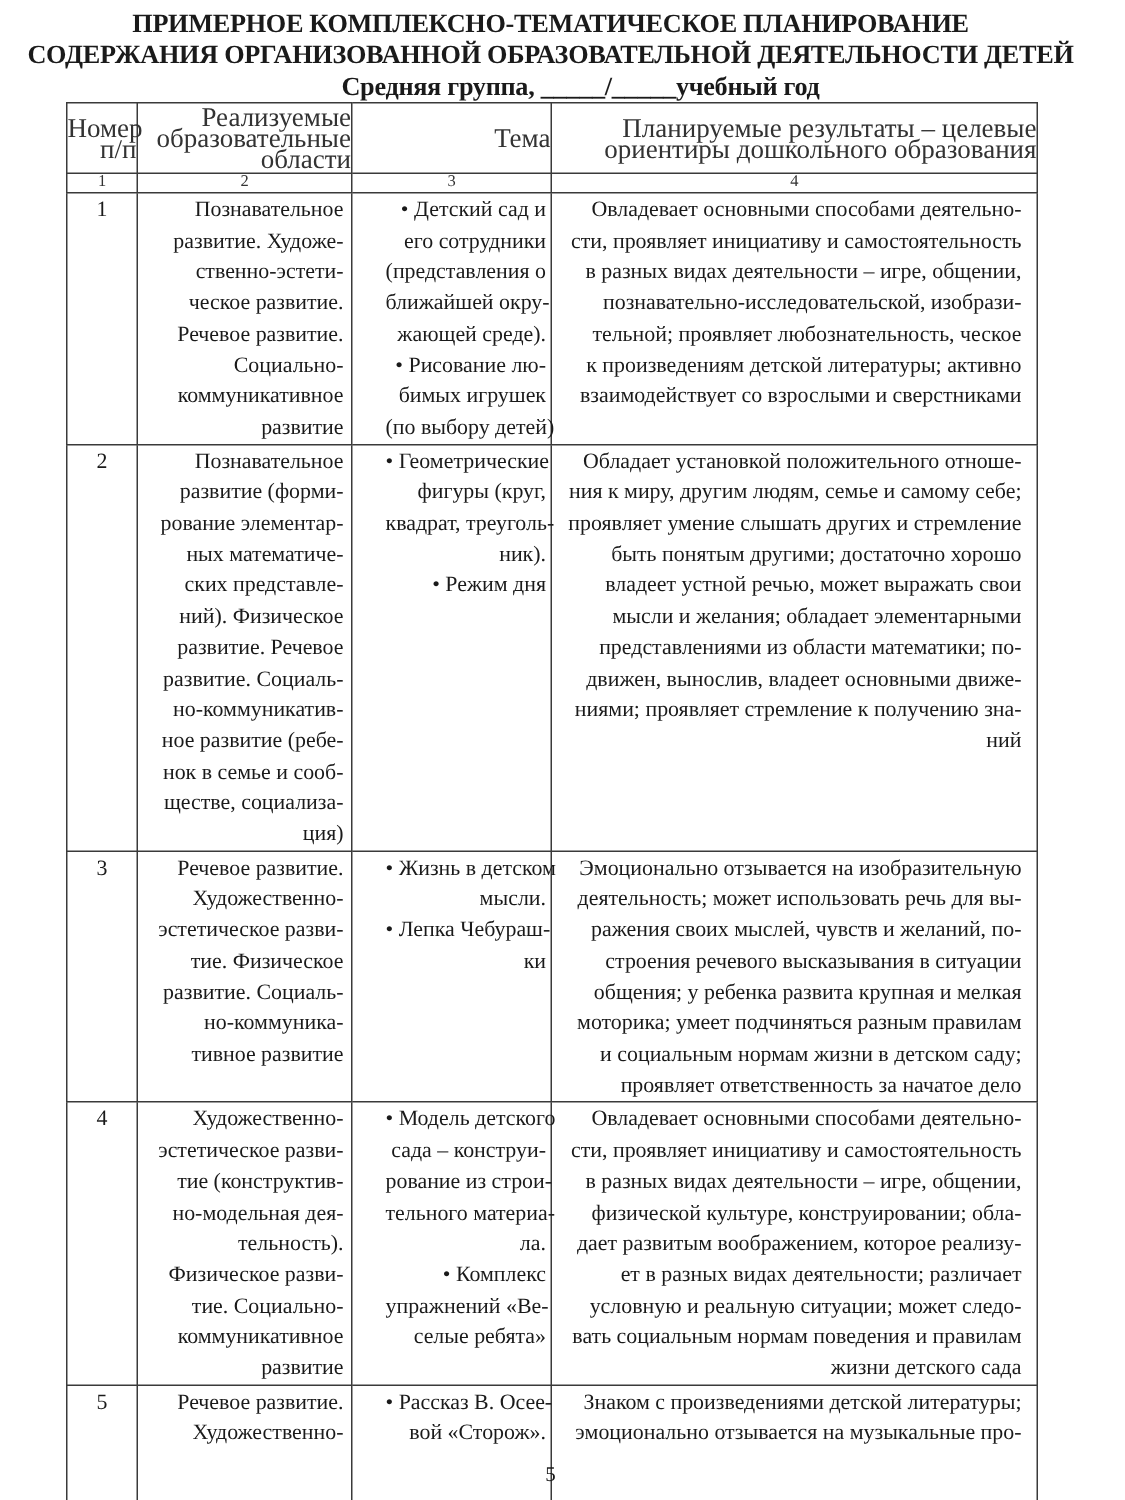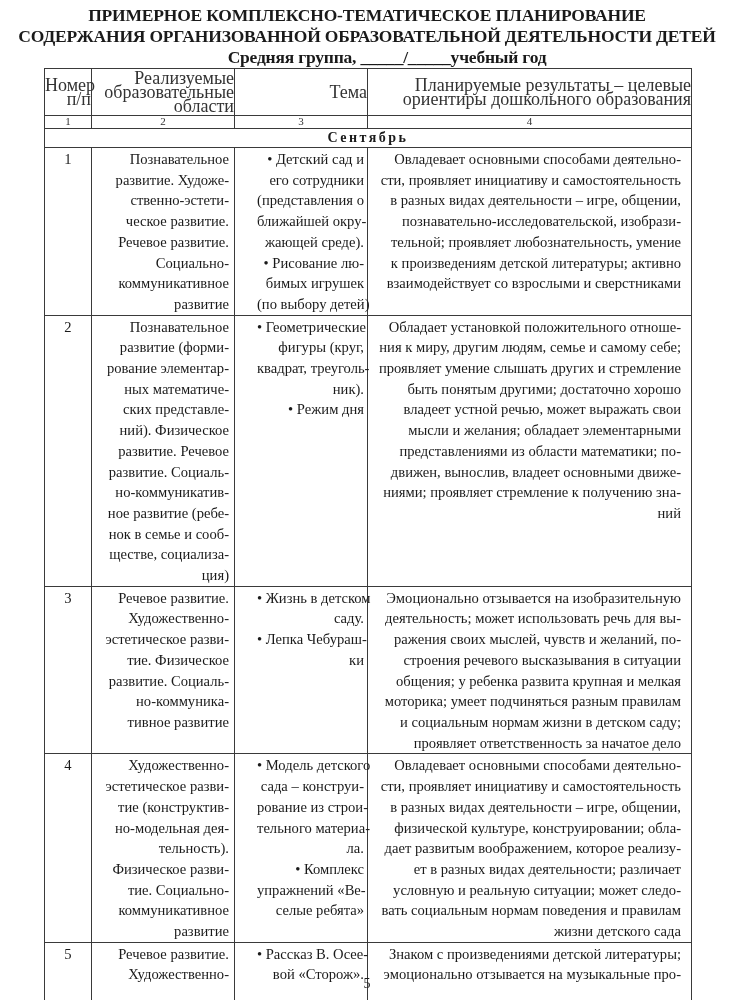--- a/index.html
+++ b/index.html
@@ -69,23 +69,20 @@
           <span class="line">Планируемые результаты – целевые</span>
           <span class="line">ориентиры дошкольного образования</span>
         </th>
   </tr>
   <tr class="nums">
     <td>1</td>
     <td>2</td>
     <td>3</td>
     <td>4</td>
   </tr>
-  <tr class="month">
-    <td colspan="4">Сентябрь</td>
-  </tr>
   <tr class="data r1">
     <td class="num">1</td>
     <td>
           <span class="line">Познавательное</span>
           <span class="line">развитие. Художе-</span>
           <span class="line">ственно-эстети-</span>
           <span class="line">ческое развитие.</span>
           <span class="line">Речевое развитие.</span>
           <span class="line">Социально-</span>
           <span class="line">коммуникативное</span>
@@ -99,21 +96,21 @@
           <span class="line">жающей среде).</span>
           <span class="line">• Рисование лю-</span>
           <span class="line">бимых игрушек</span>
           <span class="line">(по выбору детей)</span>
         </td>
     <td class="res">
           <span class="line">Овладевает основными способами деятельно-</span>
           <span class="line">сти, проявляет инициативу и самостоятельность</span>
           <span class="line">в разных видах деятельности – игре, общении,</span>
           <span class="line">познавательно-исследовательской, изобрази-</span>
-          <span class="line">тельной; проявляет любознательность, умение</span>
+          <span class="line">тельной; проявляет любознательность, ческое</span>
           <span class="line">к произведениям детской литературы; активно</span>
           <span class="line">взаимодействует со взрослыми и сверстниками</span>
         </td>
   </tr>
   <tr class="data r2">
     <td class="num">2</td>
     <td>
           <span class="line">Познавательное</span>
           <span class="line">развитие (форми-</span>
           <span class="line">рование элементар-</span>
@@ -154,21 +151,21 @@
           <span class="line">Речевое развитие.</span>
           <span class="line">Художественно-</span>
           <span class="line">эстетическое разви-</span>
           <span class="line">тие. Физическое</span>
           <span class="line">развитие. Социаль-</span>
           <span class="line">но-коммуника-</span>
           <span class="line">тивное развитие</span>
         </td>
     <td class="topic">
           <span class="line">• Жизнь в детском</span>
-          <span class="line">саду.</span>
+          <span class="line">мысли.</span>
           <span class="line">• Лепка Чебураш-</span>
           <span class="line">ки</span>
         </td>
     <td class="res">
           <span class="line">Эмоционально отзывается на изобразительную</span>
           <span class="line">деятельность; может использовать речь для вы-</span>
           <span class="line">ражения своих мыслей, чувств и желаний, по-</span>
           <span class="line">строения речевого высказывания в ситуации</span>
           <span class="line">общения; у ребенка развита крупная и мелкая</span>
           <span class="line">моторика; умеет подчиняться разным правилам</span>

